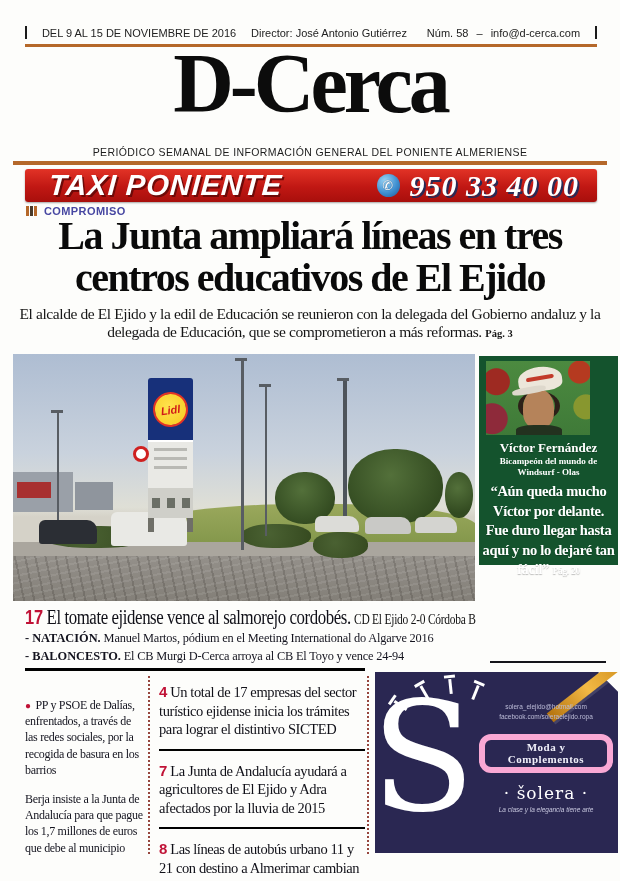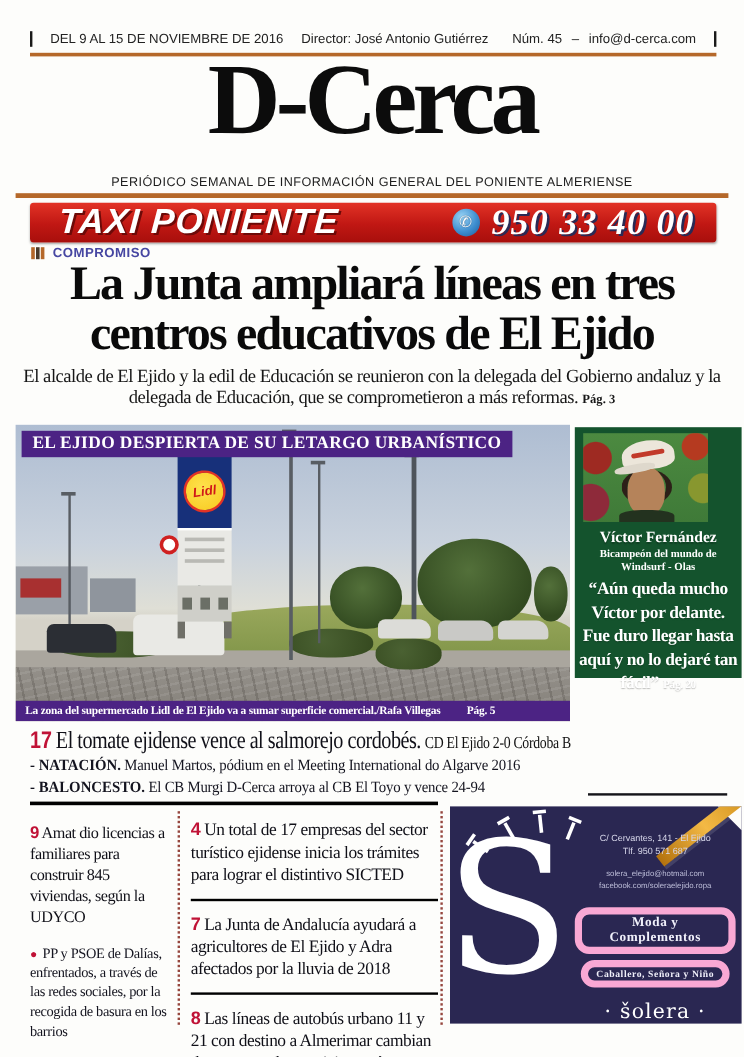--- a/index.html
+++ b/index.html
@@ -228,21 +228,21 @@
 </head>
 <body>
 
 <div class="page">
 
   <div class="topbar">
     <span class="tick"></span>
     <span>DEL 9 AL 15 DE NOVIEMBRE DE 2016</span>
     <span>Director: José Antonio Gutiérrez</span>
     <span class="right-group">
-      <span>Núm. 45</span>
+      <span>Núm. 58</span>
       <span>–</span>
       <span>info@d-cerca.com</span>
     </span>
     <span class="tick"></span>
   </div>
 
   <div class="masthead-title">D-Cerca</div>
   <div class="masthead-sub">PERIÓDICO SEMANAL DE INFORMACIÓN GENERAL DEL PONIENTE ALMERIENSE</div>
   <div class="rule-orange"></div>
 
@@ -259,21 +259,20 @@
     <span class="kicker-label">COMPROMISO</span>
   </div>
 
   <div class="headline">La Junta ampliará líneas en tres centros educativos de El Ejido</div>
   <div class="subheadline">
     <span>El alcalde de El Ejido y la edil de Educación se reunieron con la delegada del Gobierno andaluz y la delegada de Educación, que se comprometieron a más reformas.</span>
     <span class="pg">Pág. 3</span>
   </div>
 
   <div class="photo">
-    <div class="photo-overline">EL EJIDO DESPIERTA DE SU LETARGO URBANÍSTICO</div>
 
     <div class="sc bldg" style="left:0;top:118px;width:60px;height:40px"></div>
     <div class="sc bldg" style="left:62px;top:128px;width:38px;height:28px;background:#8f959d"></div>
     <div class="sc redsign" style="left:4px;top:128px;width:34px;height:16px"></div>
     <div class="sc grass" style="left:115px;top:150px;width:350px;height:48px"></div>
     <div class="sc road" style="left:0;top:188px;width:462px;height:22px"></div>
     <div class="sc pavement" style="left:0;top:202px;width:462px;height:45px"></div>
 
     <div class="sc tree" style="left:262px;top:118px;width:60px;height:52px"></div>
     <div class="sc tree" style="left:335px;top:95px;width:95px;height:75px"></div>
@@ -315,24 +314,20 @@
       </div>
       <div class="lidl-low">
           <span></span>
           <span></span>
           <span></span>
         </div>
       <div class="lidl-legs"></div>
     </div>
     <div class="sc rndsign" style="left:120px;top:92px"></div>
 
-    <div class="photo-caption">
-      <span>La zona del supermercado Lidl de El Ejido va a sumar superficie comercial./Rafa Villegas</span>
-      <span class="pg">Pág. 5</span>
-    </div>
   </div>
 
   <div class="profile">
     <div class="victor-photo">
       <div class="v-hair"></div>
       <div class="v-face"></div>
       <div class="v-cap"></div>
       <div class="v-brim"></div>
       <div class="v-shirt"></div>
     </div>
@@ -361,72 +356,61 @@
     <div class="sports-item">
       <b>- BALONCESTO.</b><span> El CB Murgi D-Cerca arroya al CB El Toyo y vence 24-94</span>
     </div>
   </div>
   <div class="sports-rule"></div>
 
   <div class="vdots vd1"></div>
   <div class="vdots vd2"></div>
 
   <div class="col-left">
-    <div class="lead">
-      <span class="num">9</span>
-      <span>Amat dio licencias a familiares para construir 845 viviendas, según la UDYCO</span>
-    </div>
     <div class="bullet-item">
       <span class="bullet-dot">●</span>
       <span>PP y PSOE de Dalías, enfrentados, a través de las redes sociales, por la recogida de basura en los barrios</span>
     </div>
     <div class="bullet-item">
       
       <span>Berja insiste a la Junta de Andalucía para que pague los 1,7 millones de euros que debe al municipio</span>
     </div>
   </div>
 
   <div class="col-center">
     <div class="cbrief">
       <span class="num">4</span>
       <span>Un total de 17 empresas del sector turístico ejidense inicia los trámites para lograr el distintivo SICTED</span>
     </div>
     <div class="csep"></div>
     <div class="cbrief">
       <span class="num">7</span>
-      <span>La Junta de Andalucía ayudará a agricultores de El Ejido y Adra afectados por la lluvia de 2018</span>
+      <span>La Junta de Andalucía ayudará a agricultores de El Ejido y Adra afectados por la lluvia de 2015</span>
     </div>
     <div class="csep"></div>
     <div class="cbrief">
       <span class="num">8</span>
       <span>Las líneas de autobús urbano 11 y 21 con destino a Almerimar cambian de ruta para dar servicio a más zonas</span>
     </div>
   </div>
 
   <div class="ad">
     <div class="ad-corner"></div>
     <div class="ad-stripe"></div>
     <div class="ad-S">S</div>
     <div class="crown-tick ct1"></div>
     <div class="crown-tick ct2"></div>
     <div class="crown-tick ct3"></div>
     <div class="crown-tick ct4"></div>
     <div class="ad-right">
-      <div class="ad-addr">
-        <div>C/ Cervantes, 141 - El Ejido</div>
-        <div>Tlf. 950 571 687</div>
-      </div>
       <div class="ad-mail">
         <div>solera_elejido@hotmail.com</div>
         <div>facebook.com/soleraelejido.ropa</div>
       </div>
       <div>
         <span class="ad-pill">Moda y Complementos</span>
       </div>
-      <div>
-        <span class="ad-pill ad-pill2">Caballero, Señora y Niño</span>
-      </div>
       <div class="ad-logo">· šolera ·</div>
       <div class="ad-tagline">La clase y la elegancia tiene arte</div>
     </div>
   </div>
 
 </div>
 
 </body></html>

